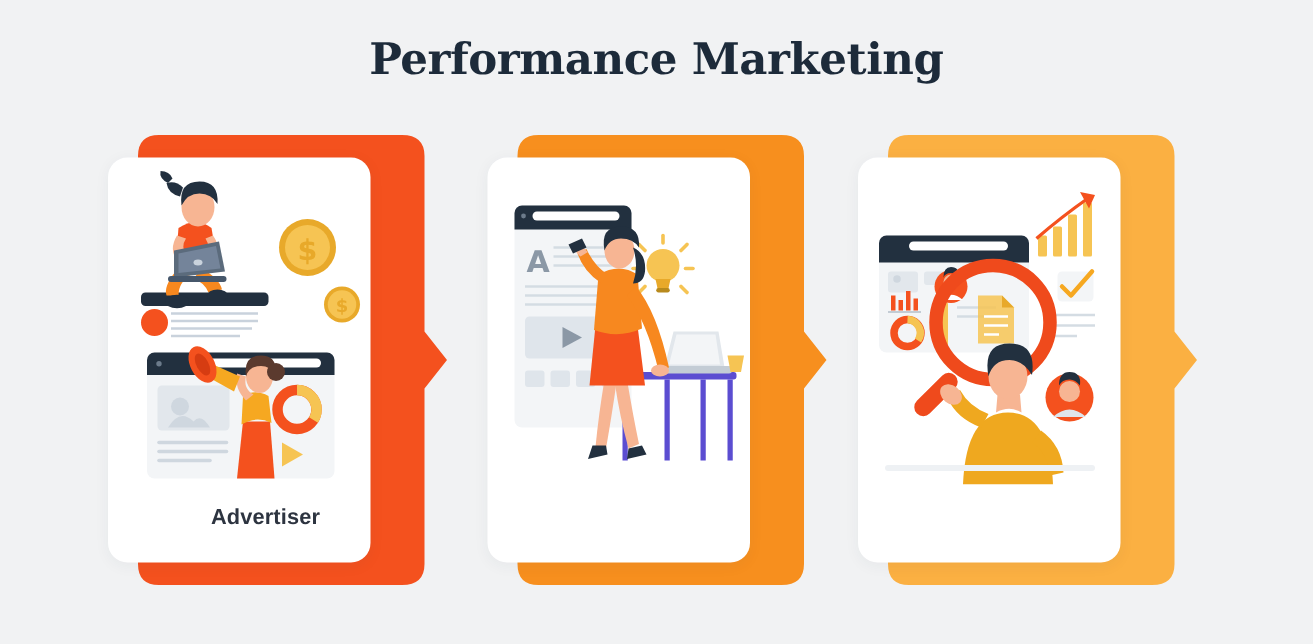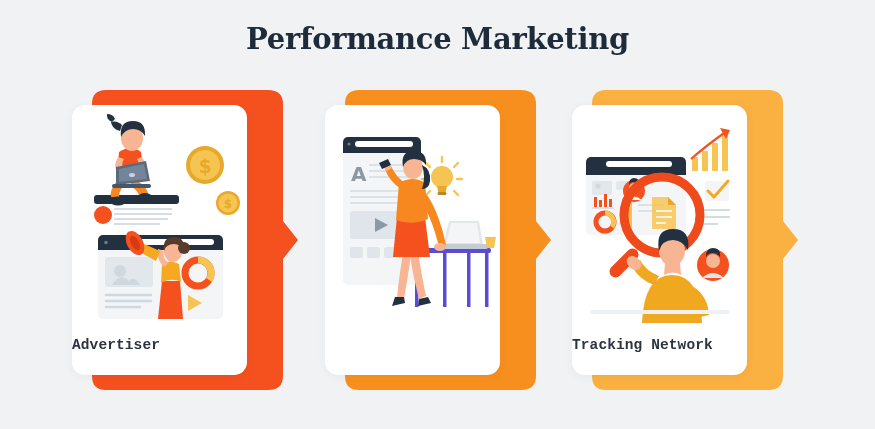--- a/index.html
+++ b/index.html
@@ -42,21 +42,22 @@
     overflow: hidden;
   }
   .card-illus {
     position: absolute;
     left: 0; top: 0; width: 175px; height: 218px;
   }
   .card-illus svg { display: block; width: 100%; height: 100%; }
   .card-label {
     position: absolute;
     left: 0; bottom: 22px; width: 210px;
-    font-family: Liberation Mono, monospace;
+    text-align: center;
+    font-family: Liberation Sans, sans-serif;
     font-size: 14.5px;
     font-weight: 600;
     color: #2d3440;
     letter-spacing: 0.1px;
   }
 </style>
 </head>
 <body style="background: rgb(241, 242, 243);">
 
 <div class="stage">
@@ -316,17 +317,16 @@
           <path d="M122,182 q14,10 15,28 l-9,2 q-2,-16 -12,-22z" fill="#efa81f"></path>
 
           <circle cx="141" cy="160" r="16" fill="#f4511e"></circle>
           <circle cx="141" cy="156" r="7" fill="#f7b593"></circle>
           <path d="M130,173 q11,-10 22,0 z" fill="#dfe5eb"></path>
           <path d="M134,152 q0,-9 7,-9 q8,0 7,9 q-3,-4 -7,-4 q-5,0 -7,4z" fill="#22303f"></path>
 
           <rect x="18" y="205" width="140" height="4" rx="2" fill="#eef1f4"></rect>
         </svg>
       </div>
-      <div class="card-label">Tracking Network</div>
     </div>
   </div>
 
 </div>
 
 </body></html>

